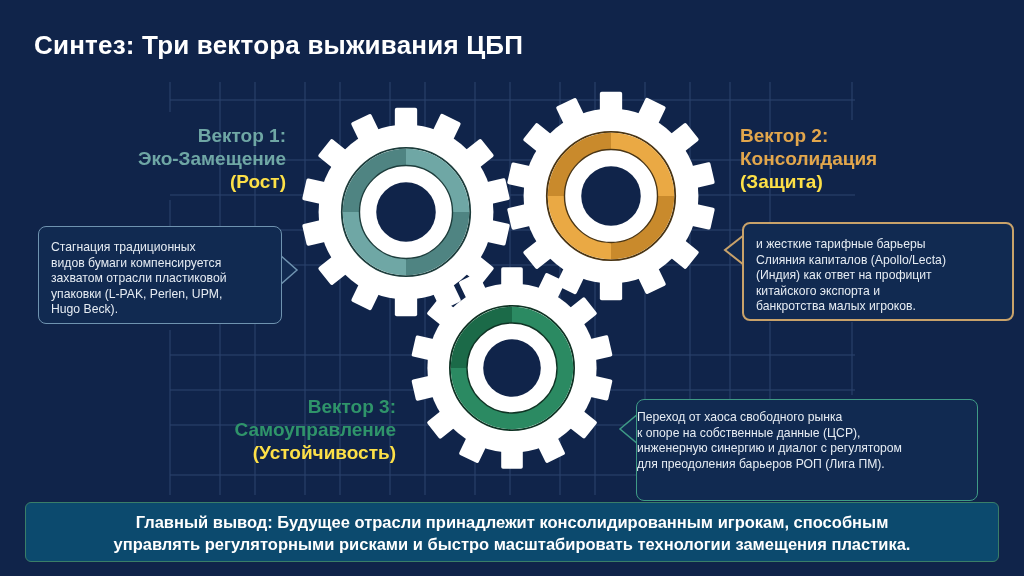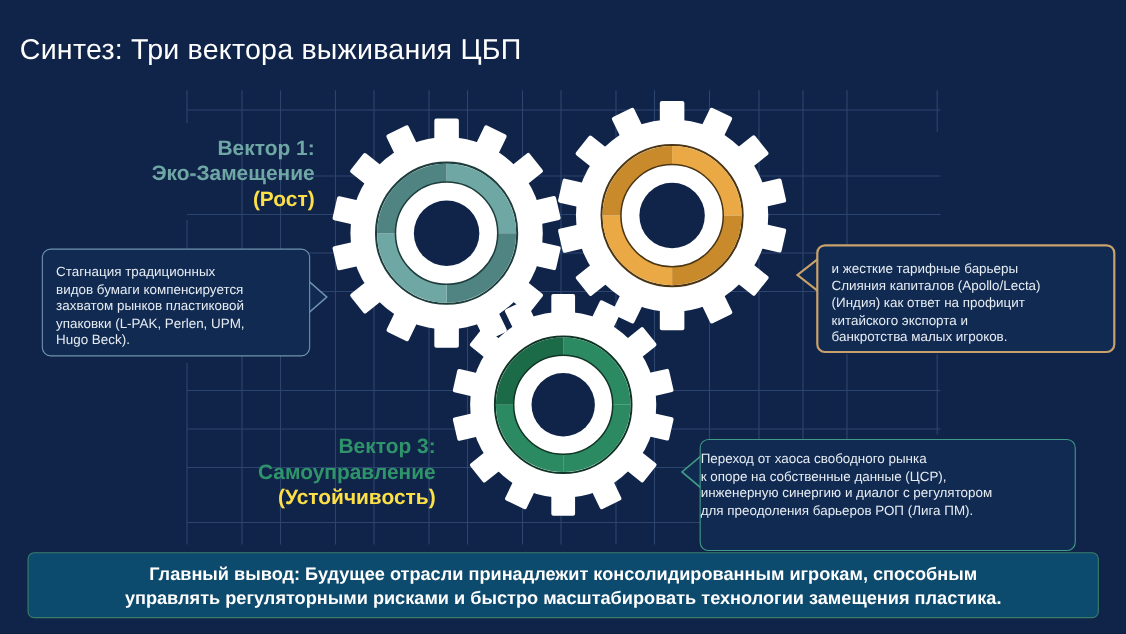--- a/index.html
+++ b/index.html
@@ -1,20 +1,20 @@
 <!DOCTYPE html>
 <html><head>
 <meta charset="utf-8">
 <style>
   * { box-sizing: border-box; margin: 0; padding: 0; }
   html, body { width: 1024px; height: 576px; overflow: hidden; background: #0f2245; }
   body { font-family: "Liberation Sans", "DejaVu Sans", sans-serif; position: relative; }
   .slide { position: absolute; left: 0; top: 0; width: 1024px; height: 576px; background: #10244a; }
   .grid { position: absolute; left: 0; top: 0; }
-  .title { position: absolute; left: 18px; top: 30px; font-size: 26px; font-weight: normal; color: #ffffff; letter-spacing: 0.2px; }
+  .title { position: absolute; left: 34px; top: 30px; font-size: 26px; font-weight: bold; color: #ffffff; letter-spacing: 0.2px; }
 
   .vlabel { position: absolute; font-weight: bold; font-size: 19px; line-height: 23px; }
   .vlabel .sub { color: #fde047; display: block; }
   .vlabel.right { text-align: right; }
   .vlabel.left { text-align: left; }
   .v1 { left: 100px; top: 124px; width: 186px; color: #6fa7a5; }
   .v2 { left: 740px; top: 124px; width: 200px; color: #e2a64c; }
   .v3 { left: 200px; top: 395px; width: 196px; color: #2f946a; }
 
   .callout { position: absolute; font-size: 12.2px; line-height: 15.6px; color: #e6ecf3; background: #112a51; border-radius: 8px; padding: 13px 12px; }
@@ -125,34 +125,39 @@
       <circle r="32" fill="#10244a"></circle>
     </g>
   </svg>
 
   <div class="vlabel right v1">
     <span style="display:block">Вектор 1:</span>
     <span style="display:block">Эко-Замещение</span>
     <span class="sub">(Рост)</span>
   </div>
 
+  <div class="vlabel left v2">
+    <span style="display:block">Вектор 2:</span>
+    <span style="display:block">Консолидация</span>
+    <span class="sub">(Защита)</span>
+  </div>
 
   <div class="vlabel right v3">
     <span style="display:block">Вектор 3:</span>
     <span style="display:block">Самоуправление</span>
     <span class="sub">(Устойчивость)</span>
   </div>
 
   <svg class="arrow" style="left:280px;top:254px;" width="20" height="32" viewBox="0 0 20 32">
     <path d="M0,1 L17,16 L0,31" fill="#112a51" stroke="#6f93b0" stroke-width="1.5"></path>
   </svg>
   <div class="callout c1">
     <div>Стагнация традиционных</div>
     <div>видов бумаги компенсируется</div>
-    <div>захватом рынков пластиковой</div>
+    <div>захватом отрасли пластиковой</div>
     <div>упаковки (L-PAK, Perlen, UPM,</div>
     <div>Hugo Beck).</div>
   </div>
 
   <svg class="arrow" style="left:722px;top:234px;" width="22" height="32" viewBox="0 0 22 32">
     <path d="M22,1 L3,16 L22,31" fill="#112a51" stroke="#c8a26a" stroke-width="2"></path>
   </svg>
   <div class="callout c2">
     <div>и жесткие тарифные барьеры</div>
     <div>Слияния капиталов (Apollo/Lecta)</div>

